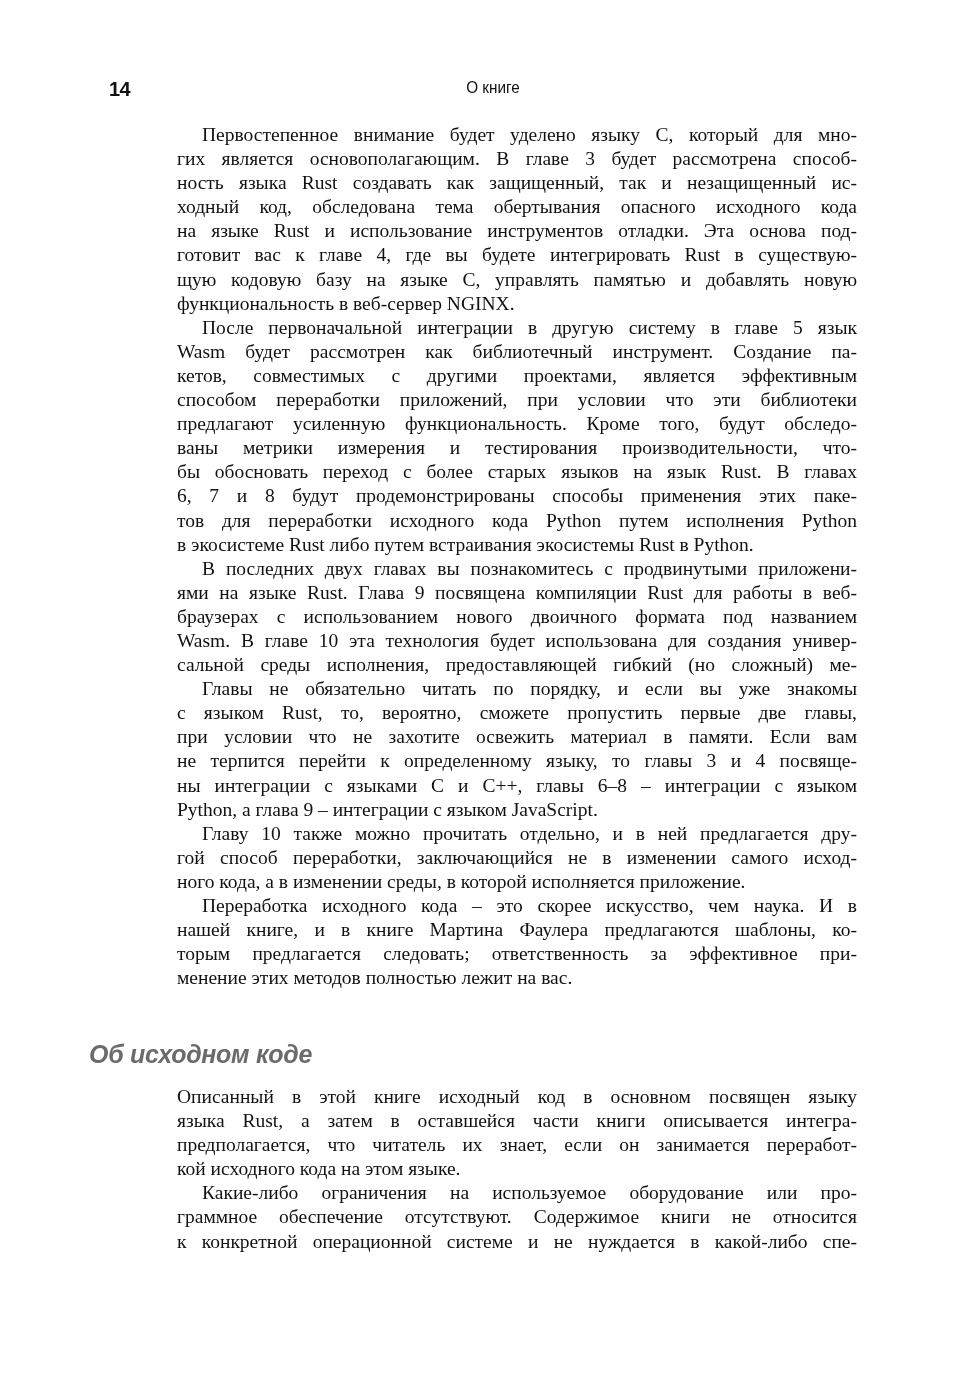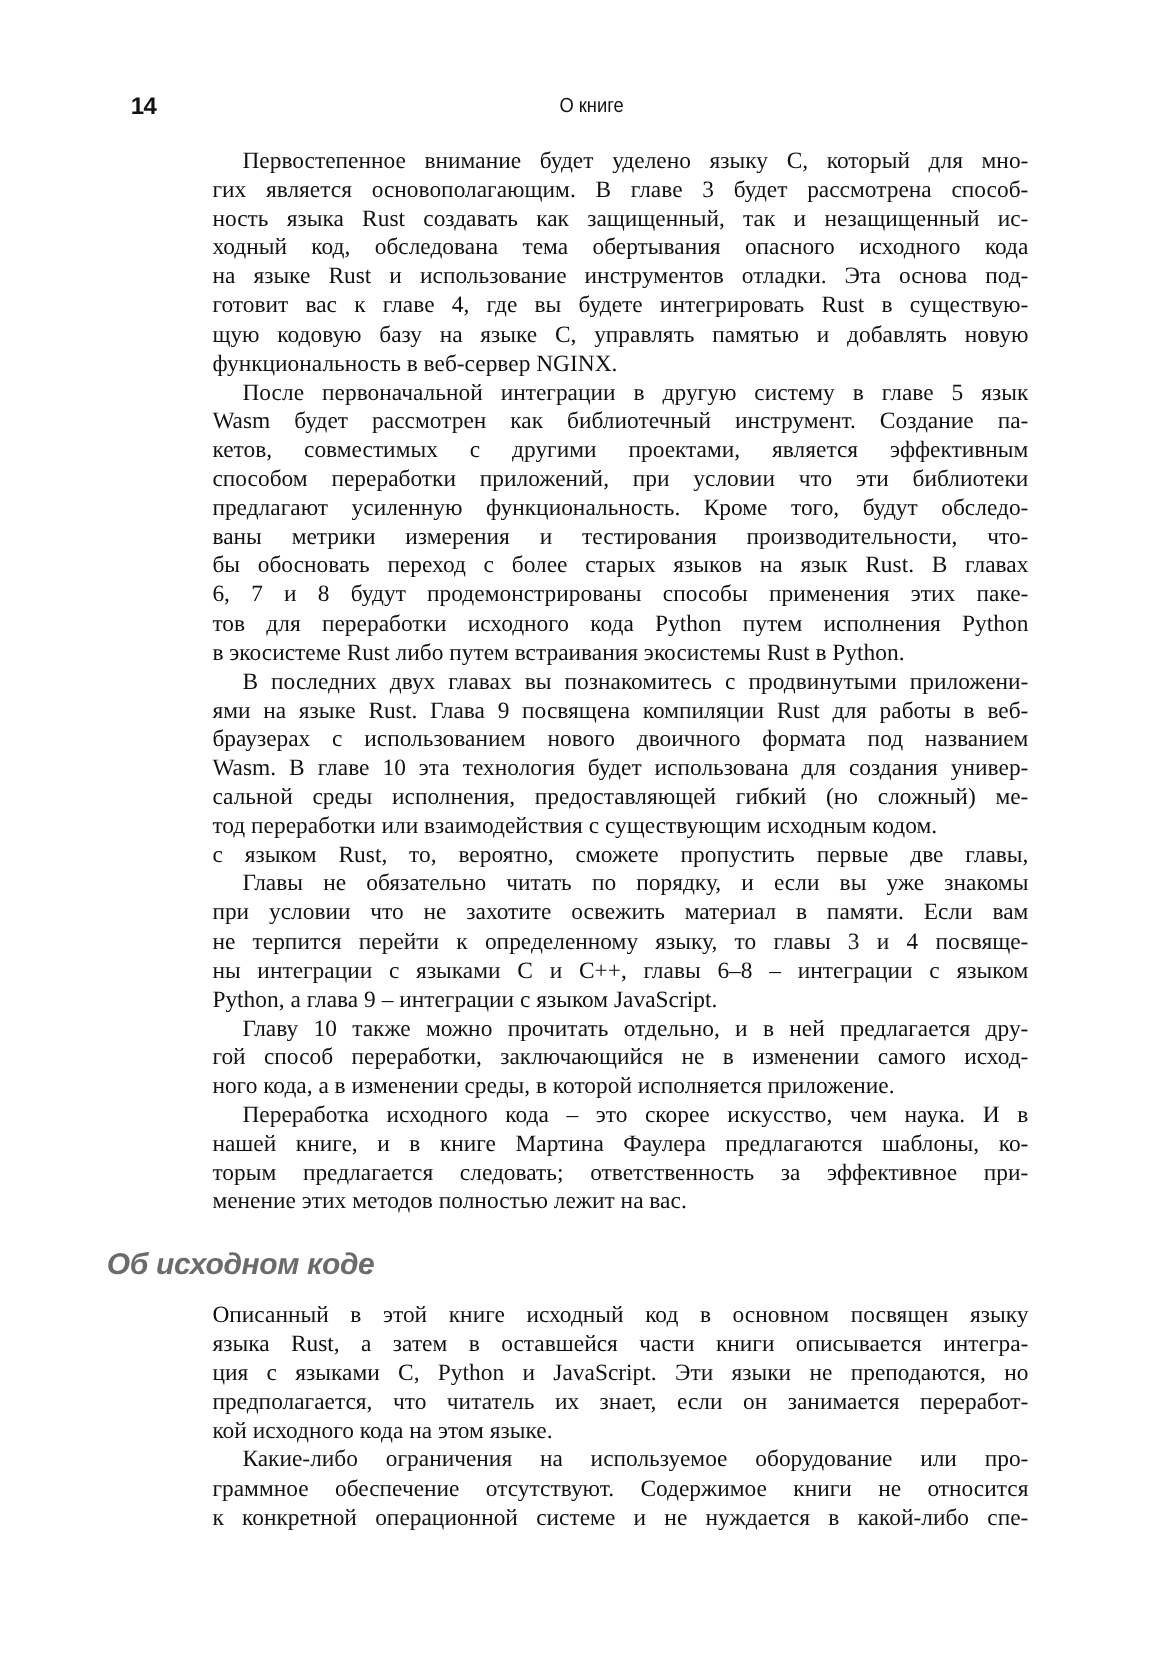--- a/index.html
+++ b/index.html
@@ -105,26 +105,25 @@
       <span class="line">тов для переработки исходного кода Python путем исполнения Python</span>
       <span class="line last">в экосистеме Rust либо путем встраивания экосистемы Rust в Python.</span>
     </div>
 
     <div>
       <span class="line indent">В последних двух главах вы познакомитесь с продвинутыми приложени-</span>
       <span class="line">ями на языке Rust. Глава 9 посвящена компиляции Rust для работы в веб-</span>
       <span class="line">браузерах с использованием нового двоичного формата под названием</span>
       <span class="line">Wasm. В главе 10 эта технология будет использована для создания универ-</span>
       <span class="line">сальной среды исполнения, предоставляющей гибкий (но сложный) ме-</span>
-      <span class="line last">тод переработки или взаимодействия с существующим исходным кодом.</span>
     </div>
 
     <div>
+      <span class="line indent">Главы не обязательно читать по порядку, и если вы уже знакомы</span>
       <span class="line">с языком Rust, то, вероятно, сможете пропустить первые две главы,</span>
-      <span class="line indent">Главы не обязательно читать по порядку, и если вы уже знакомы</span>
       <span class="line">при условии что не захотите освежить материал в памяти. Если вам</span>
       <span class="line">не терпится перейти к определенному языку, то главы 3 и 4 посвяще-</span>
       <span class="line">ны интеграции с языками C и C++, главы 6–8 – интеграции с языком</span>
       <span class="line last">Python, а глава 9 – интеграции с языком JavaScript.</span>
     </div>
 
     <div>
       <span class="line indent">Главу 10 также можно прочитать отдельно, и в ней предлагается дру-</span>
       <span class="line">гой способ переработки, заключающийся не в изменении самого исход-</span>
       <span class="line last">ного кода, а в изменении среды, в которой исполняется приложение.</span>
@@ -137,21 +136,20 @@
       <span class="line last">менение этих методов полностью лежит на вас.</span>
     </div>
   </div>
 
   <div class="section-heading">Об исходном коде</div>
 
   <div class="body-text" style="top:1085px;">
     <div>
       <span class="line">Описанный в этой книге исходный код в основном посвящен языку</span>
       <span class="line">языка Rust, а затем в оставшейся части книги описывается интегра-</span>
-      <span class="line">ция с языками C, Python и JavaScript. Эти языки не преподаются, но</span>
       <span class="line">предполагается, что читатель их знает, если он занимается переработ-</span>
       <span class="line last">кой исходного кода на этом языке.</span>
     </div>
     <div>
       <span class="line indent">Какие-либо ограничения на используемое оборудование или про-</span>
       <span class="line">граммное обеспечение отсутствуют. Содержимое книги не относится</span>
       <span class="line">к конкретной операционной системе и не нуждается в какой-либо спе-</span>
     </div>
   </div>
 </div>

